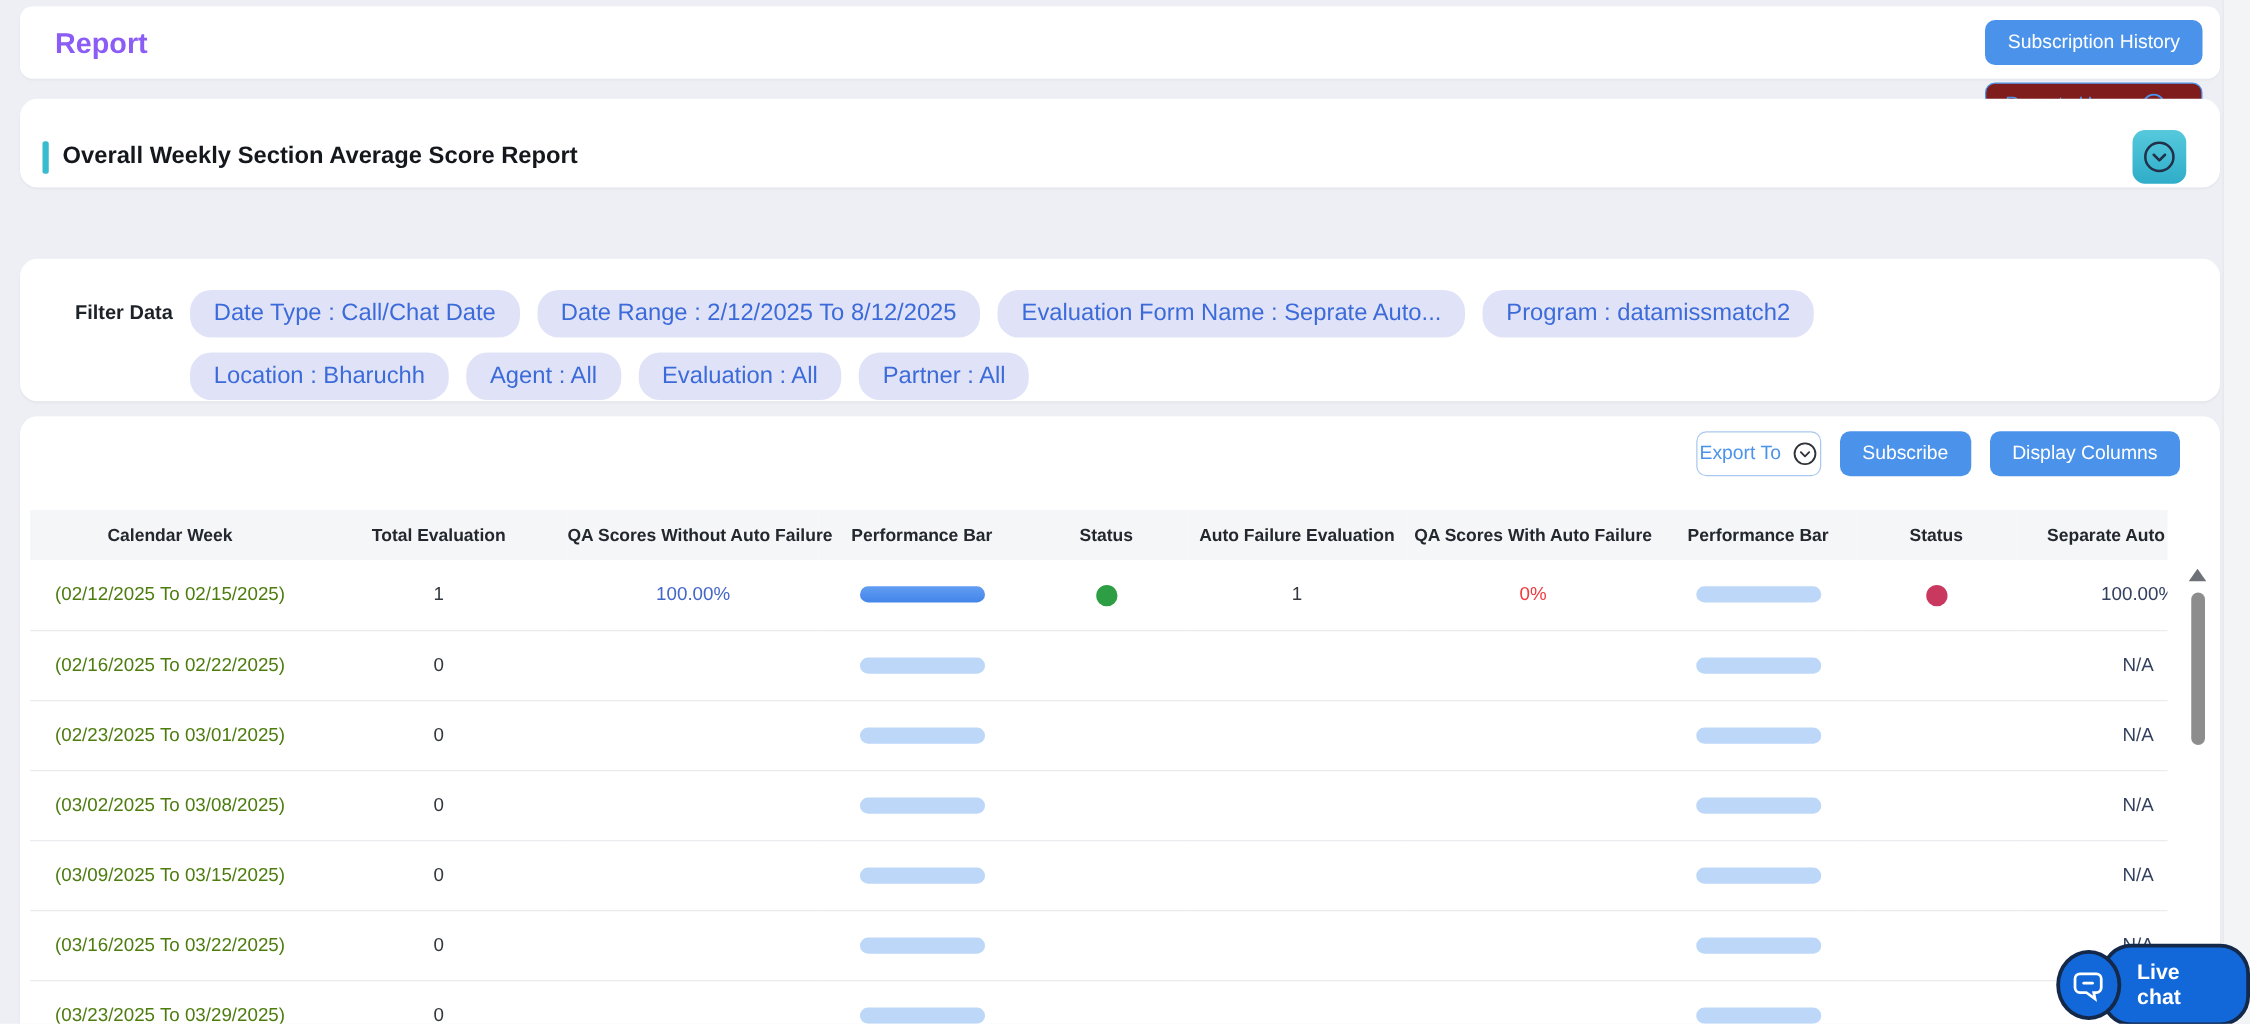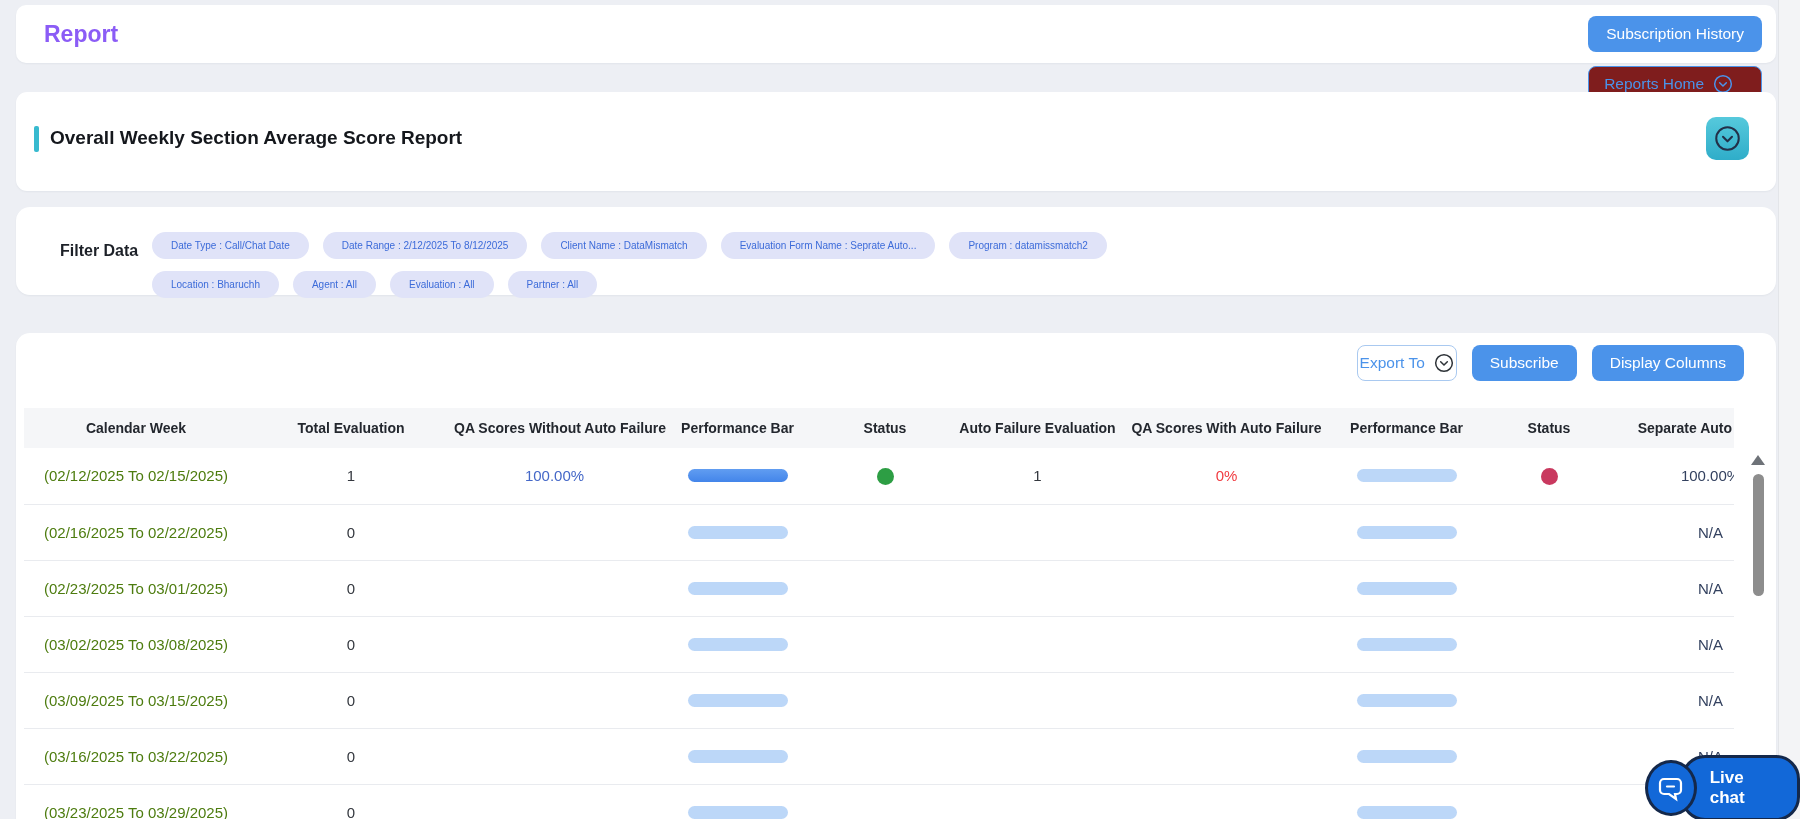--- a/index.html
+++ b/index.html
@@ -15,32 +15,32 @@
   
   .topbar { top:5px; height:58px; border-radius:10px; }
   .topbar-title { position:absolute; left:28px; top:0; line-height:58px; font-size:23px; font-weight:bold; color:#8b5cf6; }
   .topbar-actions { position:absolute; right:14px; top:11px; display:flex; gap:14px;flex-direction:column; }
   .btn { font-family:"Liberation Sans",sans-serif; font-size:15.5px; border-radius:8px; cursor:pointer; display:flex; align-items:center; gap:9px; }
   .btn-primary { background:#4b93ea; color:#fff; border:none; padding:9px 18px; }
   .btn-outline-blue { background:#7f1d1d; color:#4b93ea; border:1.5px solid #4b93ea; padding:7px 15px; }
   .chev-circle { width:20px; height:20px; flex:0 0 auto; }
 
   
-  .sectioncard { top:92px; height:99px;border-radius:11px; }
+  .sectioncard { top:79px; height:71px; }
   .accent-bar { position:absolute; left:18px; top:34px; width:5px; height:26px; border-radius:2px; background:#38bacf; }
   .section-title { position:absolute; left:34px; top:35px; font-size:19px; font-weight:bold; color:#14171c; }
   .collapse-btn { position:absolute; right:27px; top:25px; width:43px; height:43px; border:none; border-radius:10px;
     background:linear-gradient(180deg,#56c9dc,#2fadc9); cursor:pointer; display:flex; align-items:center; justify-content:center; }
 
   
-  .filtercard { top:207px; height:88px; }
+  .filtercard { top:207px; height:114px; }
   .filter-label { position:absolute; left:44px; top:35px; font-size:16px; font-weight:bold; color:#1d2128; }
   .chips-wrap { position:absolute; left:136px; top:25px; right:40px; display:flex; flex-direction:column; gap:12px; }
   .chip-row { display:flex; gap:14px; }
-  .chip { background:#e0e3f8; color:#3c6bd9; font-size:10px; padding:8px 19px; border-radius:17px; white-space:nowrap; cursor:pointer; }
+  .chip { background:#e0e3f8; color:#3c6bd9; font-size:19px; padding:8px 19px; border-radius:17px; white-space:nowrap; cursor:pointer; }
 
   
   .maincard { top:333px; height:500px; border-radius:14px 14px 0 0; }
   .toolbar { position:absolute; top:12px; right:32px; display:flex; gap:15px; }
   .btn-export { background:#fff; color:#4b93ea; border:1px solid #a9c9f0; padding:7px 2px; border-radius:8px; }
   .btn-export .chev-circle { color:#2e3338; }
 
   .table-clip { position:absolute; top:75px; left:8px; width:1710px; overflow:hidden; }
   table { border-collapse:collapse; table-layout:fixed; width:1784px; }
   th { height:40px; background:#f5f6f8; font-size:14px; font-weight:bold; color:#23272e; text-align:center; white-space:nowrap; }
@@ -107,21 +107,20 @@
       </svg>
   </button>
 </div>
 
 <div class="card filtercard">
   <div class="filter-label">Filter Data</div>
   <div class="chips-wrap">
       <div class="chip-row">
         <div class="chip">Date Type : Call/Chat Date</div>
         <div class="chip">Date Range : 2/12/2025 To 8/12/2025</div>
-        <div class="chip">Client Name : DataMismatch</div>
         <div class="chip">Evaluation Form Name : Seprate Auto...</div>
         <div class="chip">Program : datamissmatch2</div>
       </div>
       <div class="chip-row">
         <div class="chip">Location : Bharuchh</div>
         <div class="chip">Agent : All</div>
         <div class="chip">Evaluation : All</div>
         <div class="chip">Partner : All</div>
       </div>
     </div>

